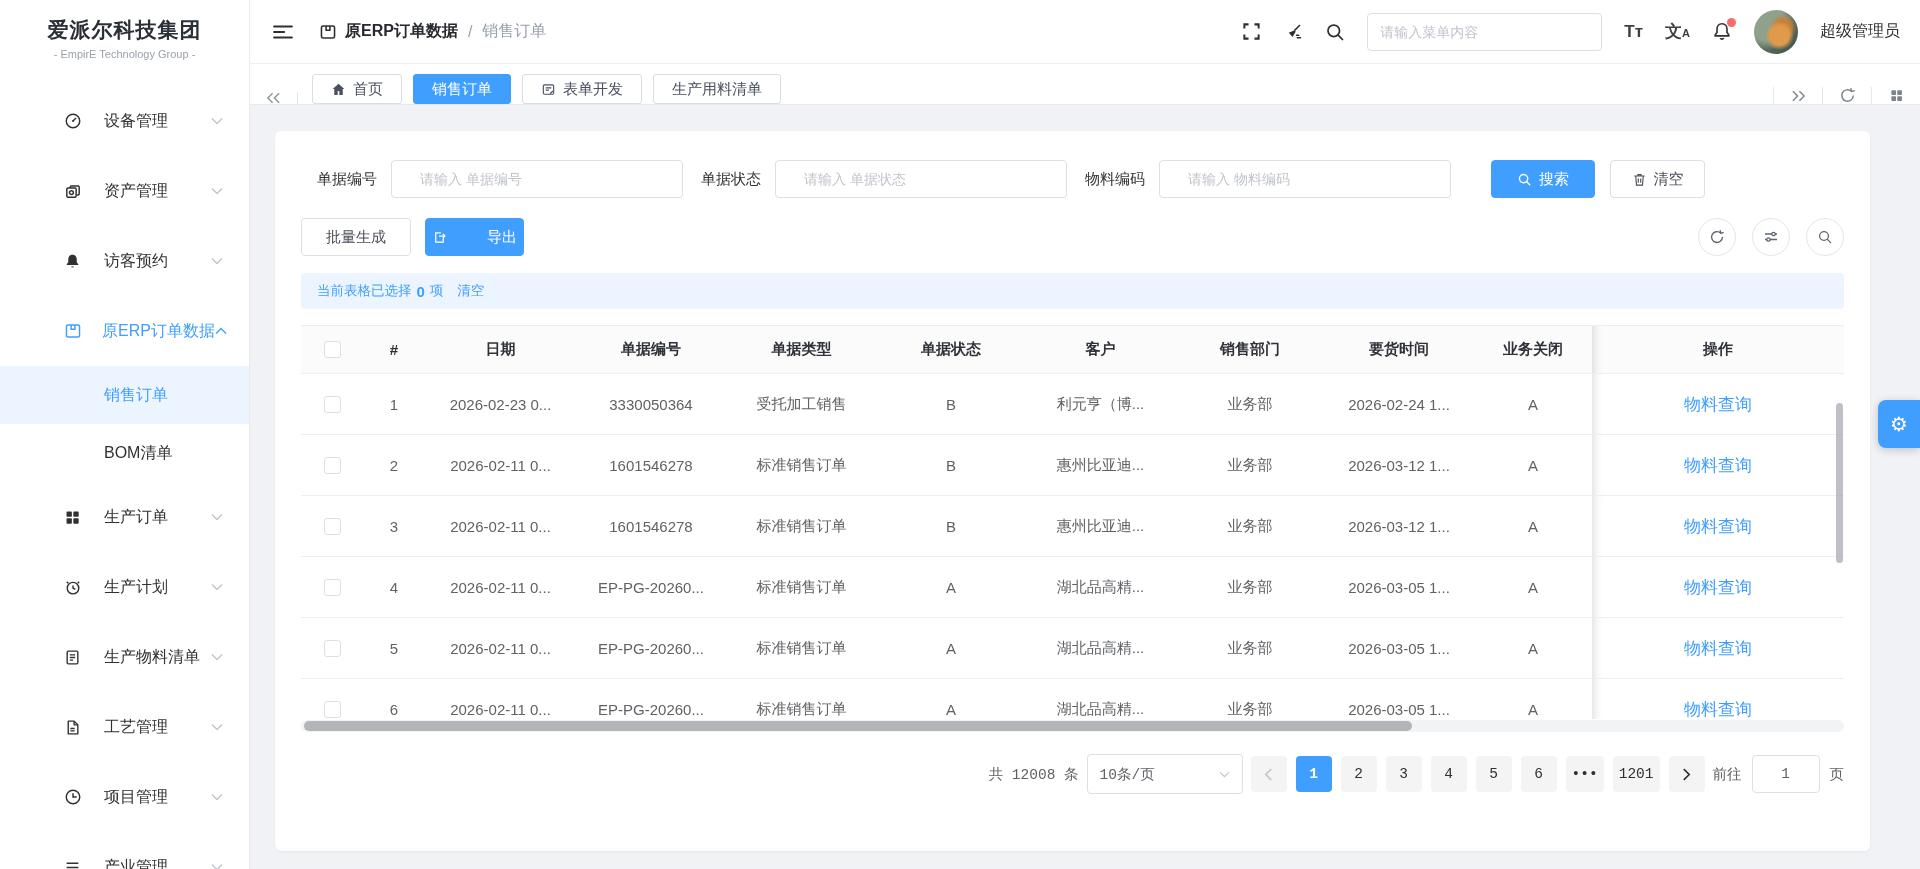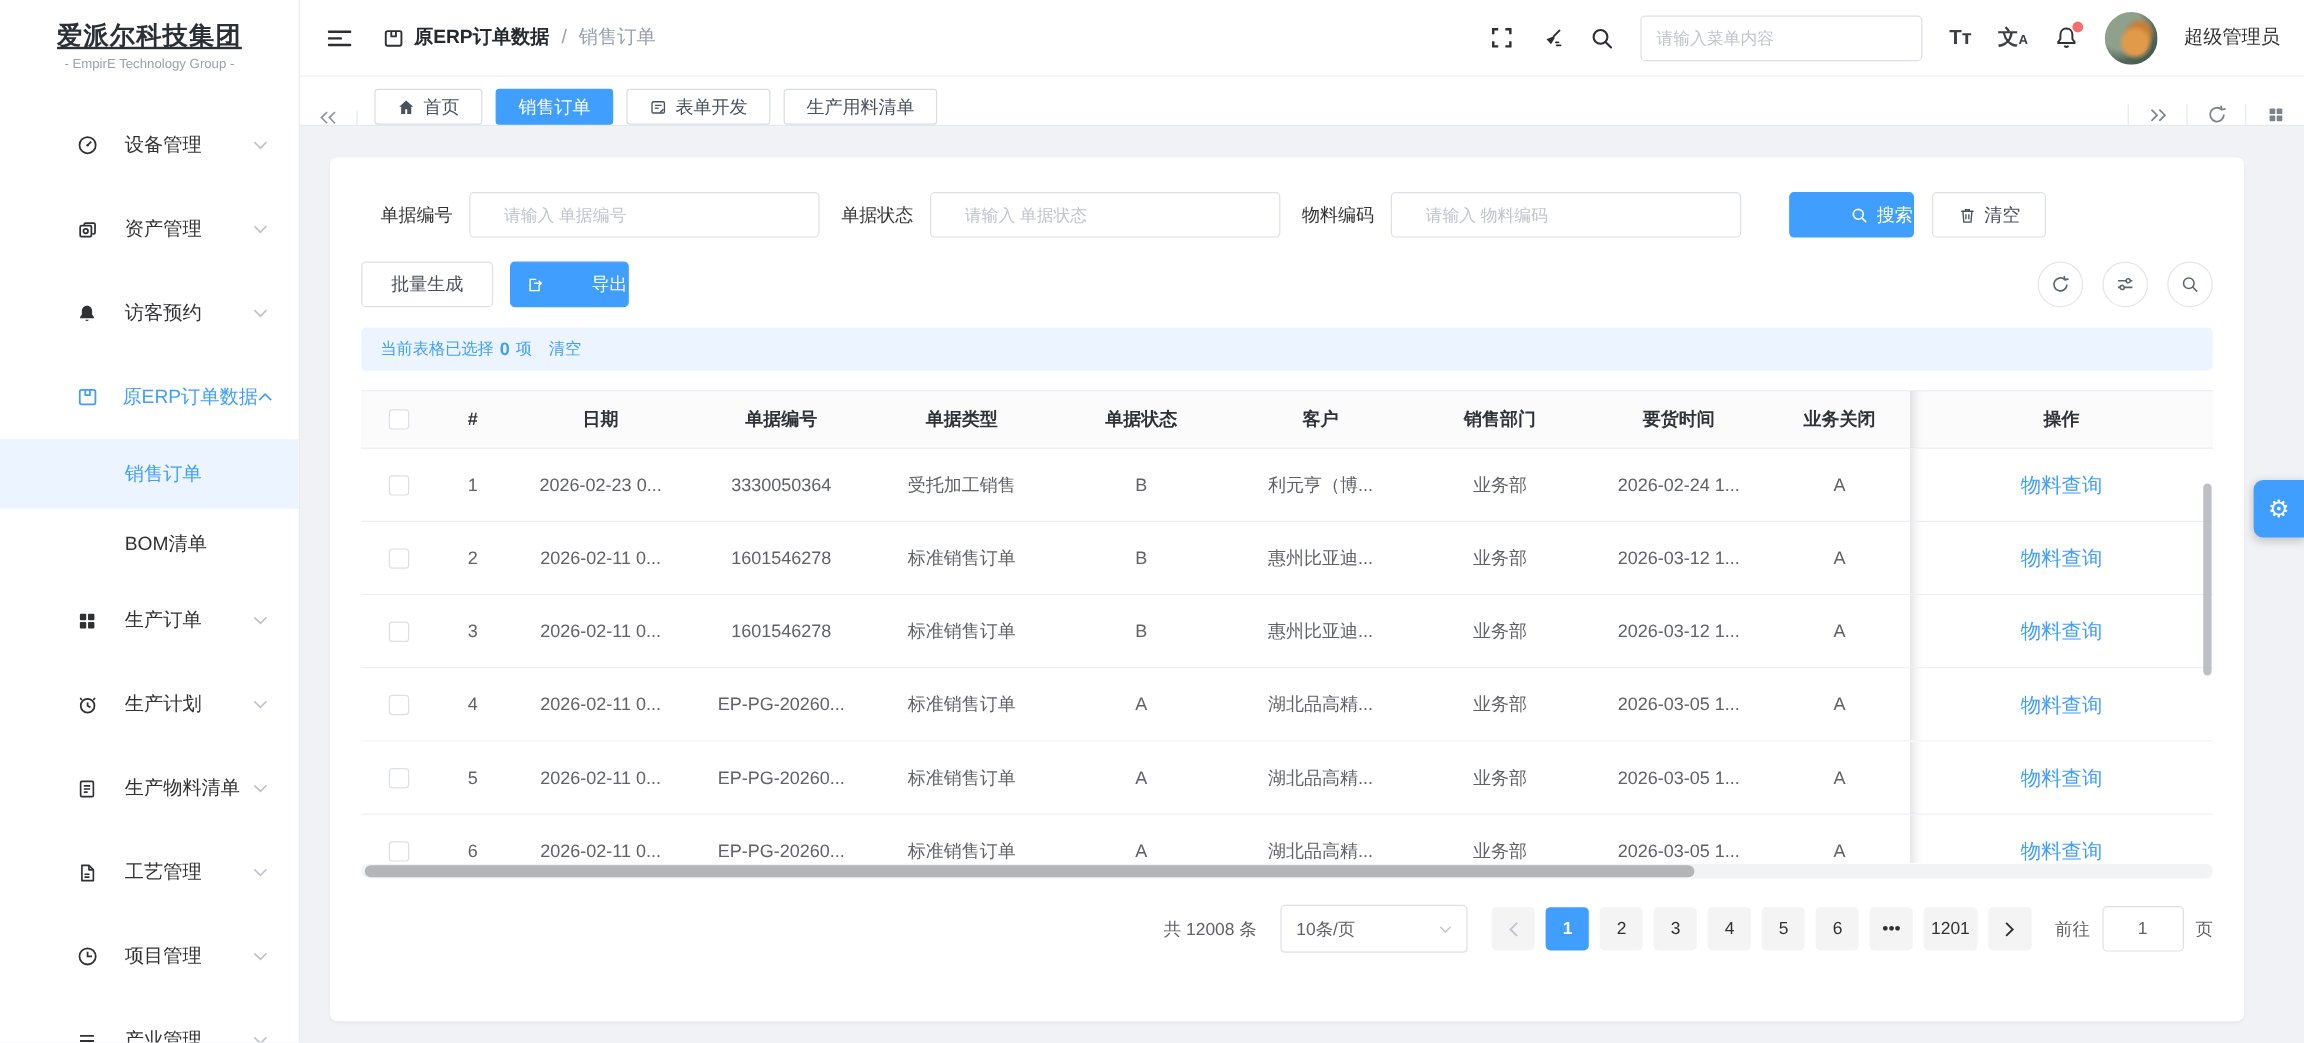--- a/index.html
+++ b/index.html
@@ -2,21 +2,21 @@
 <html><head>
 <meta charset="utf-8">
 <style>
   * { margin:0; padding:0; box-sizing:border-box; }
   html,body { width:1920px; height:869px; overflow:hidden; font-family:"Liberation Sans","DejaVu Sans",sans-serif; background:#f0f2f5; color:#303133; }
   .app { display:flex; width:100%; height:100%; }
 
   
   .sidebar { width:250px; height:100%; background:#fff; border-right:1px solid #e8eaee; flex:0 0 250px; overflow:hidden; }
   .logo { text-align:center; padding-top:16px; }
-  .logo-title { font-size:21px; font-weight:bold; color:#2b2f36; letter-spacing:1px;text-decoration:underline; }
+  .logo-title { font-size:21px; font-weight:bold; color:#2b2f36; letter-spacing:1px; }
   .logo-sub { font-size:11px; color:#9aa1a9; margin-top:4px; }
   .menu { margin-top:26px; }
   .mi { height:70px; display:flex; align-items:center; padding:0 26px 0 64px; cursor:pointer; color:#303133; font-size:16px; }
   .mi .mi-icon { width:20px; height:20px; display:flex; align-items:center; color:#303133; }
   .mi .mi-label { margin-left:20px; flex:1; white-space:nowrap; }
   .mi .mi-chev { color:#c0c4cc; display:flex; }
   .mi.blue, .mi.blue .mi-icon, .mi.blue .mi-chev { color:#409eff; }
   .smi { height:58px; display:flex; align-items:center; padding-left:104px; font-size:16px; color:#303133; cursor:pointer; }
   .smi.active { background:#ecf5ff; color:#409eff; }
 
@@ -59,21 +59,21 @@
   
   .content { flex:1; position:relative; }
   .card { margin:26px 50px 0 25px; width:1595px; height:720px; background:#fff; border-radius:6px; box-shadow:0 1px 3px rgba(0,0,0,.05); padding:28px 26px 0 26px; }
 
   .filter-row { display:flex; align-items:center; margin-left:16px; height:40px; }
   .fgroup { display:flex; align-items:center; margin-right:18px; }
   .flabel { font-size:15px; color:#333; margin-right:14px; white-space:nowrap; }
   .finput { width:292px; height:38px; border:1px solid #dcdfe6; border-radius:4px; padding:0 28px; font-size:14px; color:#606266; font-family:inherit; }
   .finput::placeholder { color:#c0c4cc; }
   .btn { height:38px; border-radius:4px; font-size:15px; display:inline-flex; align-items:center; justify-content:center; gap:7px; cursor:pointer; border:1px solid #dcdfe6; background:#fff; color:#606266; font-family:inherit; }
-  .btn-primary { background:#409eff; border-color:#409eff; color:#fff;justify-content:flex-end; }
+  .btn-primary { background:#409eff; border-color:#409eff; color:#fff; }
   .btn-search { width:104px; margin-left:22px; }
   .btn-clear { width:95px; margin-left:15px; color:#4a4f57; }
 
   .action-row { display:flex; align-items:center; margin-top:18px; height:40px; }
   .btn-batch { width:110px; color:#4a4f57; }
   .btn-export { width:99px; margin-left:14px;gap:40px; }
   .round-tools { margin-left:auto; display:flex; gap:16px; }
   .rbtn { width:38px; height:38px; border-radius:50%; border:1px solid #e2e5ea; background:#fff; color:#5f6570; display:flex; align-items:center; justify-content:center; cursor:pointer; }
 
   .sel-bar { margin-top:16px; height:36px; background:#ecf5ff; border-radius:4px; display:flex; align-items:center; padding-left:16px; font-size:13.5px; color:#409eff; }
@@ -90,21 +90,21 @@
   .w10{width:252px; box-shadow:inset 12px 0 10px -10px rgba(0,0,0,.14);}
   .tbody { height:345px; overflow:hidden; }
   .tr { height:61px; border-bottom:1px solid #ebeef5; background:#fff; }
   .cb { width:17px; height:17px; border:1px solid #dcdfe6; border-radius:3px; background:#fff; display:inline-block; cursor:pointer; }
   .oplink { color:#409eff; cursor:pointer; font-size:17px; }
   .vscroll { position:absolute; right:1px; top:78px; width:7px; height:160px; border-radius:4px; background:#a8abb2; opacity:.75; }
   .hscroll { width:1543px; height:12px; margin-top:1px; position:relative; background:#f2f3f5; border-radius:6px; }
   .hthumb { position:absolute; left:3px; top:1px; width:1108px; height:10px; border-radius:5px; background:#b3b5b9; }
 
   
-  .pagination { display:flex; align-items:center; justify-content:flex-end; margin-top:22px; gap:20px; font-size:14.5px; color:#606266; }
+  .pagination { display:flex; align-items:center; justify-content:flex-end; margin-top:22px; gap:8px; font-size:14.5px; color:#606266;font-family:Liberation Mono, monospace; }
   .psel { width:156px; height:40px; border:1px solid #dcdfe6; border-radius:4px; display:flex; align-items:center; padding:18px 12px; color:#606266; cursor:pointer; }
   .psel .psel-label { flex:1; }
   .psel .pchev { color:#c0c4cc; display:flex; }
   .pager { display:flex; align-items:center; gap:9px; }
   .pg { min-width:36px; height:36px; padding:0 6px; background:#f4f4f5; border:none; border-radius:4px; font-size:14.5px; color:#303133; display:flex; align-items:center; justify-content:center; cursor:pointer; font-family:inherit; }
   .pg.active { background:#409eff; color:#fff; font-weight:bold; }
   .pg.prev { color:#c0c4cc; }
   .goto { display:flex; align-items:center; gap:10px; }
   .goto-input { width:68px; height:38px; border:1px solid #dcdfe6; border-radius:4px; text-align:center; font-size:14.5px; color:#606266; font-family:inherit; }
 

